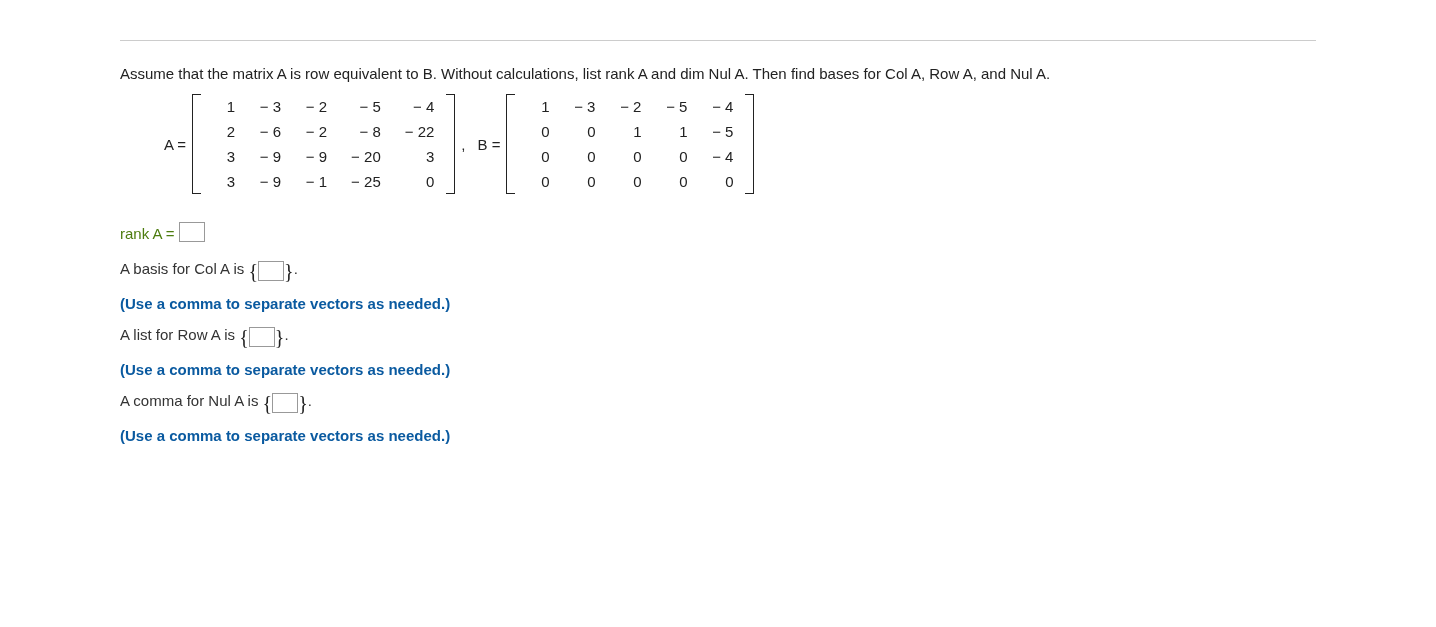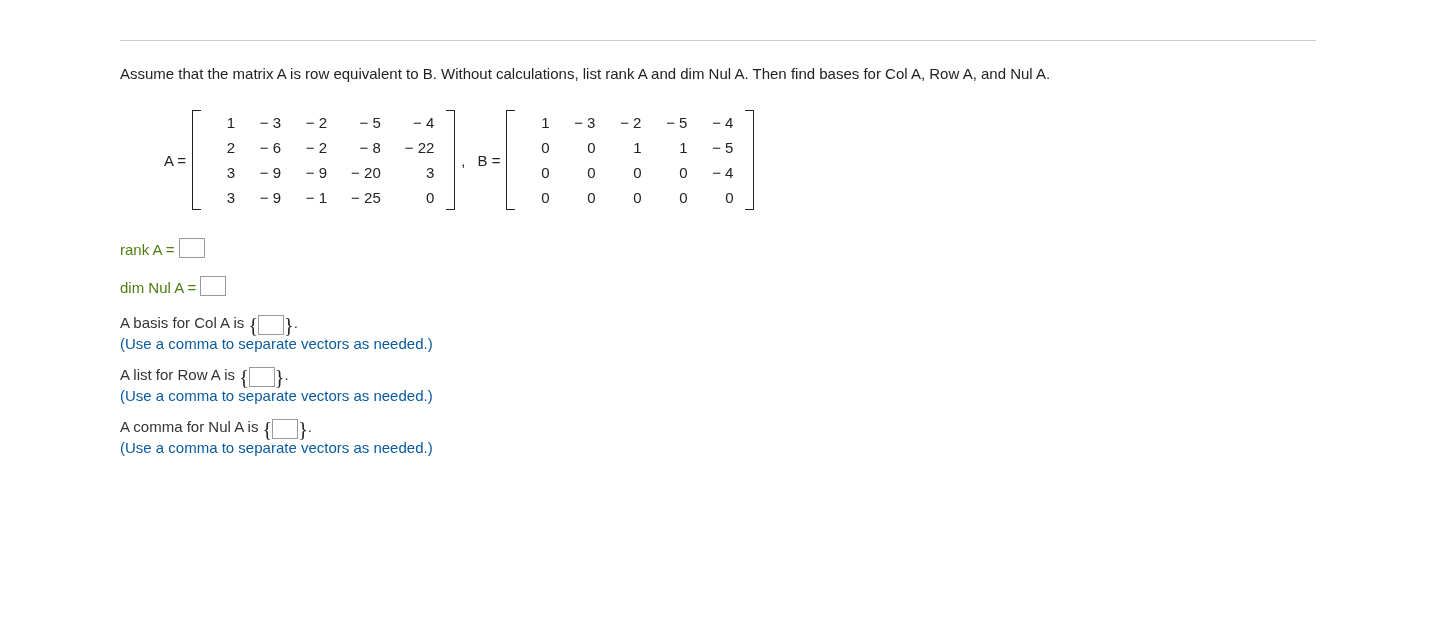--- a/index.html
+++ b/index.html
@@ -9,21 +9,21 @@
     margin: 0;
     padding: 0;
     background: #fff;
   }
   .page {
     border-top: 1px solid #ccc;
     margin: 40px 120px 0 120px;
     padding-top: 24px;
   }
   .question-text {
-    margin-bottom: 28px;
+    margin-bottom: 12px;
     color: #222;
   }
   .matrix-block {
     display: flex;
     align-items: center;
     margin-left: 38px;
     margin-bottom: 28px;
   }
   .mat-label {
     margin: 0 6px;
@@ -55,21 +55,22 @@
   .input-box {
     display: inline-block;
     border: 1px solid #999;
     width: 24px;
     height: 18px;
     vertical-align: -3px;
     background: #fff;
   }
   .hint {
     color: #0a5aa0;
-    margin-top: 0;
+    margin-top: 14px;
+    font-weight: bold;
   }
   .basis-block {
     margin: 14px 0;
   }
   .brace-input {
     display: inline-flex;
     align-items: center;
     vertical-align: -4px;
   }
   .brace {
@@ -162,24 +163,20 @@
     <span class="bracket right"></span>
   </div>
 
   <div class="answers">
 
     <div class="answer-line">
       <span>rank A =</span>
       <span class="input-box"></span>
     </div>
 
-    <div class="answer-line">
-      <span>dim Nul A =</span>
-      <span class="input-box"></span>
-    </div>
 
     <div class="basis-block">
       <div>
         <span>A basis for Col A is </span>
         <span class="brace-input">
           <span class="brace">{</span>
           <span class="input-box"></span>
           <span class="brace">}</span>
         </span><span>.</span>
       </div>

